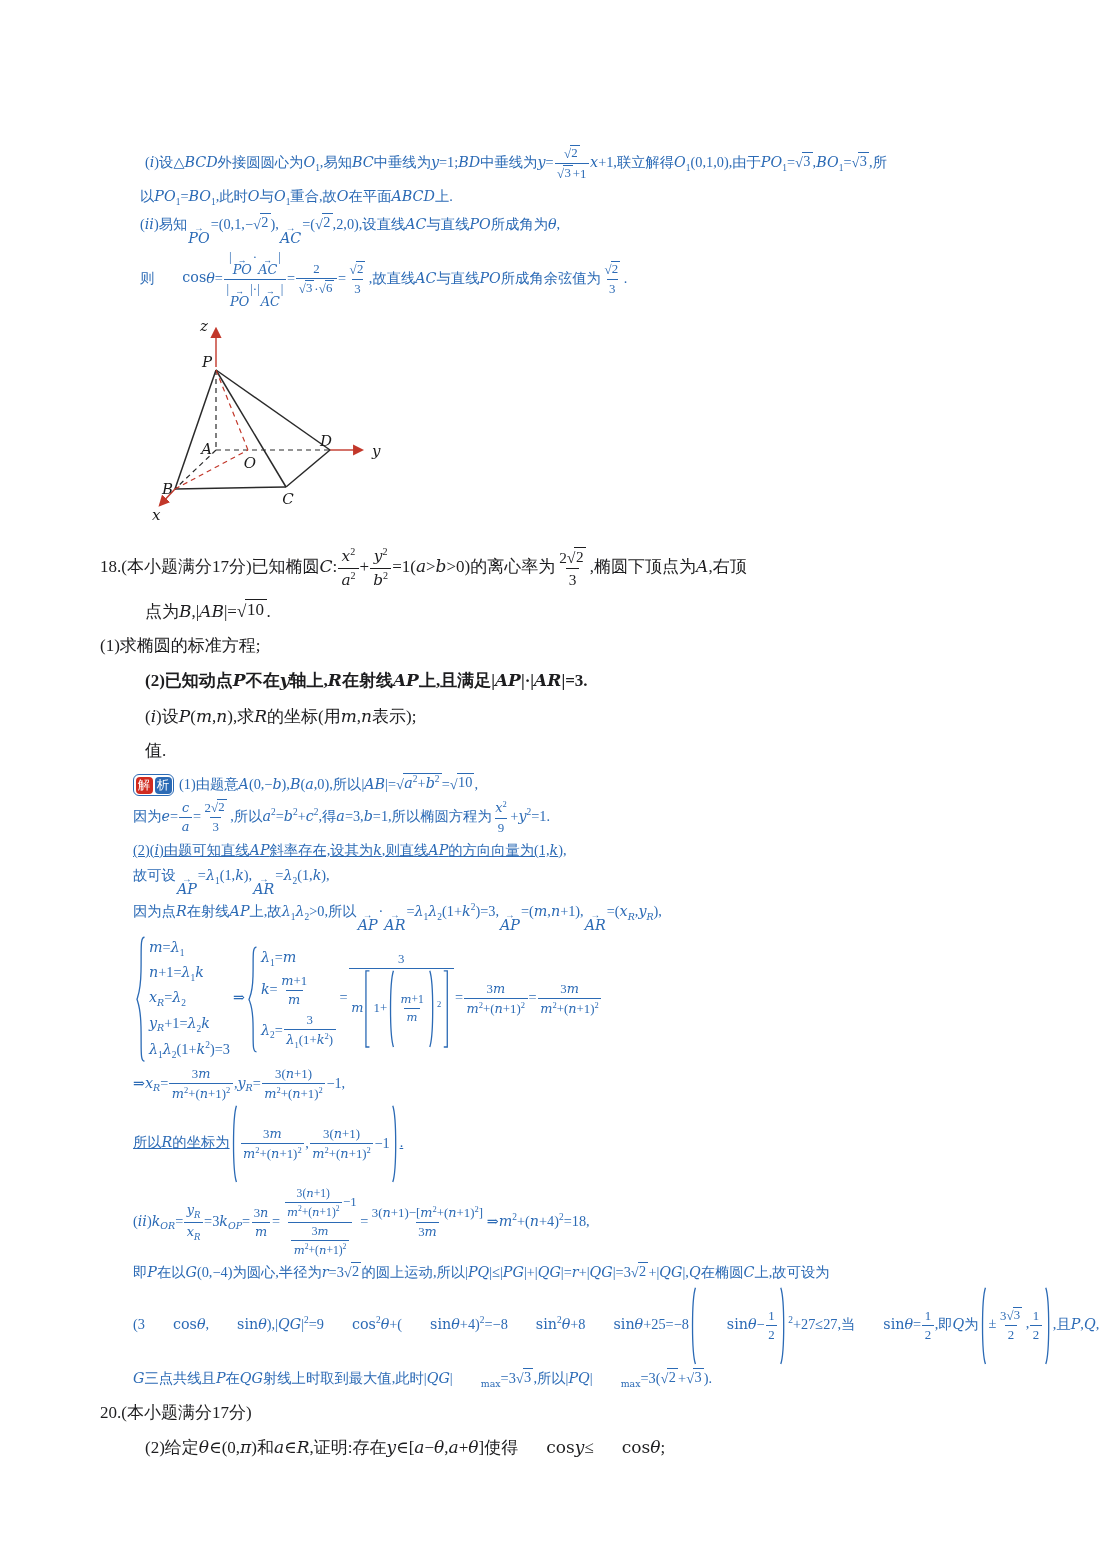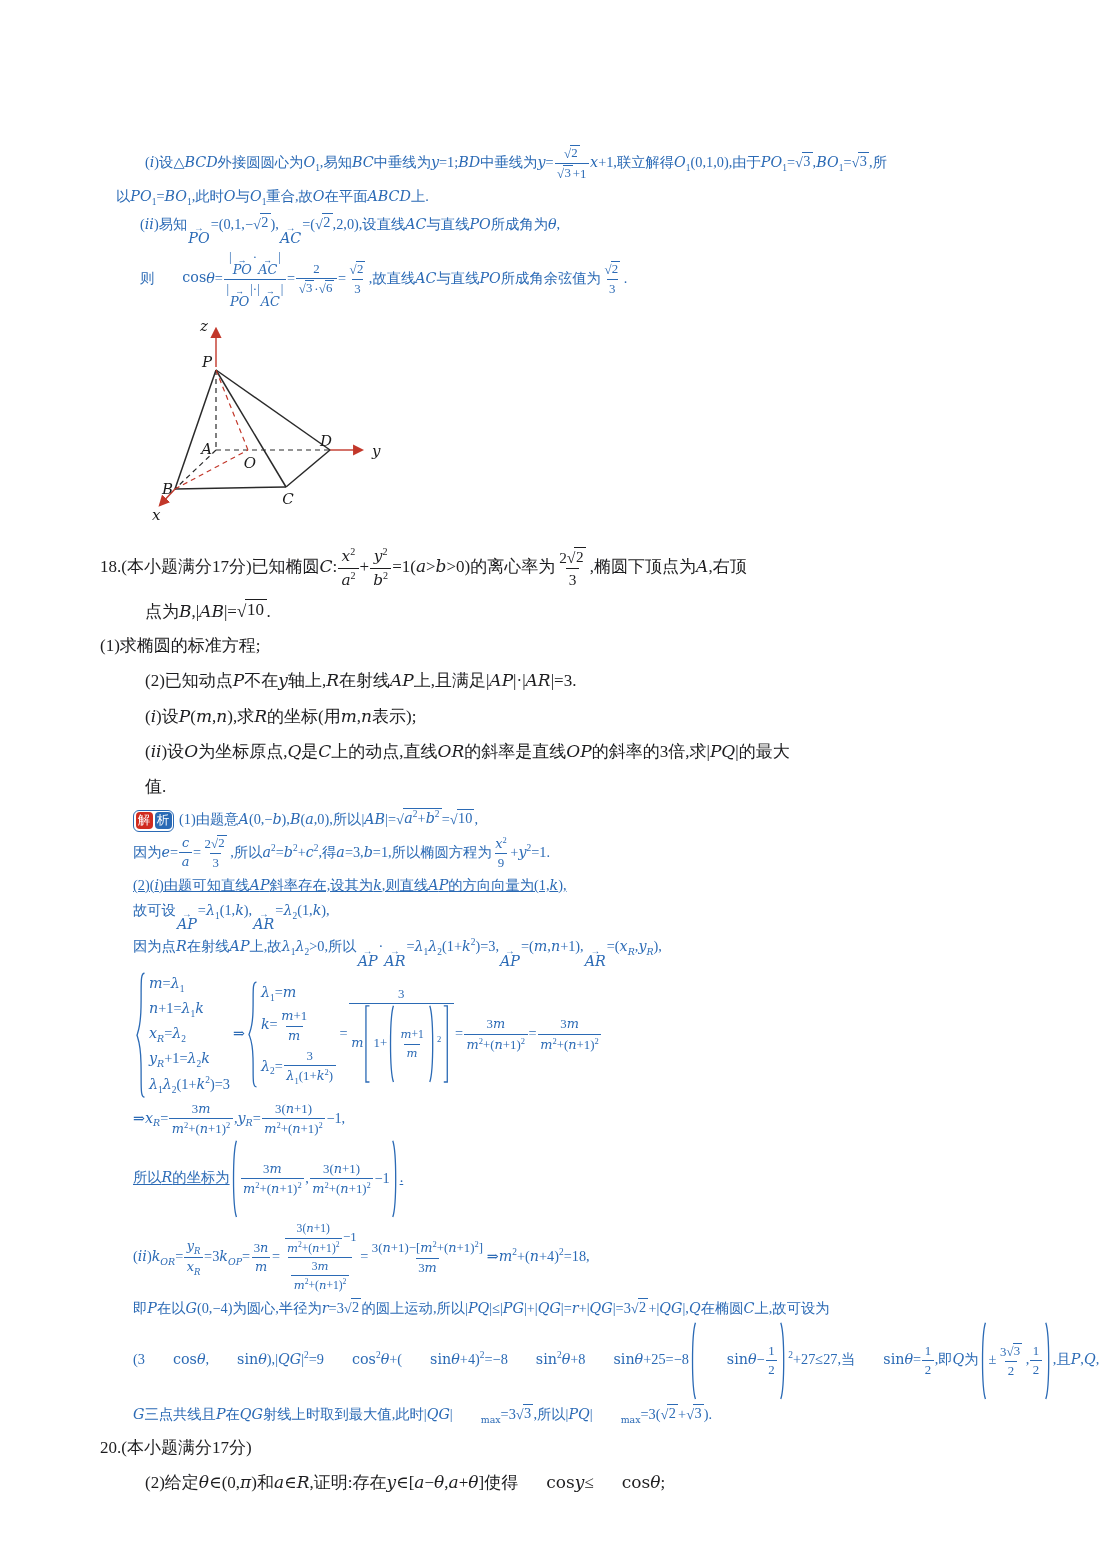--- a/index.html
+++ b/index.html
@@ -73,21 +73,21 @@
               <span class="sqs">√</span>
               <span class="sqb">3</span>
             </span>+1</span>
         </span><i class="mv">x</i>+1,联立解得<i class="mv">O</i><sub>1</sub>(0,1,0),由于<i class="mv">P</i><i class="mv">O</i><sub>1</sub>=<span class="sqrt">
           <span class="sqs">√</span>
           <span class="sqb">3</span>
         </span>,<i class="mv">B</i><i class="mv">O</i><sub>1</sub>=<span class="sqrt">
           <span class="sqs">√</span>
           <span class="sqb">3</span>
         </span>,所</div>
-      <div class="mline" style="margin-left: 16px;">以<i class="mv">P</i><i class="mv">O</i><sub>1</sub>=<i class="mv">B</i><i class="mv">O</i><sub>1</sub>,此时<i class="mv">O</i>与<i class="mv">O</i><sub>1</sub>重合,故<i class="mv">O</i>在平面<i class="mv">A</i><i class="mv">B</i><i class="mv">C</i><i class="mv">D</i>上.</div>
+      <div class="mline" style="margin-left: 40px;">以<i class="mv">P</i><i class="mv">O</i><sub>1</sub>=<i class="mv">B</i><i class="mv">O</i><sub>1</sub>,此时<i class="mv">O</i>与<i class="mv">O</i><sub>1</sub>重合,故<i class="mv">O</i>在平面<i class="mv">A</i><i class="mv">B</i><i class="mv">C</i><i class="mv">D</i>上.</div>
       <div class="mline" style="margin-left: 40px;">(<i class="mv">i</i><i class="mv">i</i>)易知<span class="vec">
           <span class="va">→</span>
           <span class="vb"><i class="mv">P</i><i class="mv">O</i></span>
         </span>=(0,1,−<span class="sqrt">
           <span class="sqs">√</span>
           <span class="sqb">2</span>
         </span>),<span class="vec">
           <span class="va">→</span>
           <span class="vb"><i class="mv">A</i><i class="mv">C</i></span>
         </span>=(<span class="sqrt">
@@ -192,23 +192,22 @@
               <span class="sqs">√</span>
               <span class="sqb">2</span>
             </span></span>
           <span class="fd">3</span>
         </span>,椭圆下顶点为<i class="mv">A</i>,右顶</div>
       <div class="mline" style="margin-left: 45px;">点为<i class="mv">B</i>,|<i class="mv">A</i><i class="mv">B</i>|=<span class="sqrt">
           <span class="sqs">√</span>
           <span class="sqb">10</span>
         </span>.</div>
       <div class="mline" style="">(1)求椭圆的标准方程;</div>
-      <div class="mline" style="margin-left: 45px;">(2)已知动点<i class="mv">P</i>不在<i class="mv">y</i>轴上,<i class="mv">R</i>在射线<i class="mv">A</i><i class="mv">P</i>上,且满足|<i class="mv">A</i><i class="mv">P</i>|·|<i class="mv">A</i><i class="mv">R</i>|=3.</div>
+      <div class="mline" style="margin-left: 45px; font-weight: bold;">(2)已知动点<i class="mv">P</i>不在<i class="mv">y</i>轴上,<i class="mv">R</i>在射线<i class="mv">A</i><i class="mv">P</i>上,且满足|<i class="mv">A</i><i class="mv">P</i>|·|<i class="mv">A</i><i class="mv">R</i>|=3.</div>
       <div class="mline" style="margin-left: 45px;">(<i class="mv">i</i>)设<i class="mv">P</i>(<i class="mv">m</i>,<i class="mv">n</i>),求<i class="mv">R</i>的坐标(用<i class="mv">m</i>,<i class="mv">n</i>表示);</div>
-      <div class="mline" style="margin-left: 45px;">(<i class="mv">i</i><i class="mv">i</i>)设<i class="mv">O</i>为坐标原点,<i class="mv">Q</i>是<i class="mv">C</i>上的动点,直线<i class="mv">O</i><i class="mv">R</i>的斜率是直线<i class="mv">O</i><i class="mv">P</i>的斜率的3倍,求|<i class="mv">P</i><i class="mv">Q</i>|的最大</div>
       <div class="mline" style="margin-left: 45px;">值.</div>
     </section>
   <section class="blk blue" id="blk-s18">
       <div class="mline" style="margin-left: 33px;"><span class="jx">
           <span class="l">解</span>
           <span class="r">析</span>
         </span>(1)由题意<i class="mv">A</i>(0,−<i class="mv">b</i>),<i class="mv">B</i>(<i class="mv">a</i>,0),所以|<i class="mv">A</i><i class="mv">B</i>|=<span class="sqrt">
           <span class="sqs">√</span>
           <span class="sqb"><i class="mv">a</i><sup>2</sup>+<i class="mv">b</i><sup>2</sup></span>
         </span>=<span class="sqrt">

